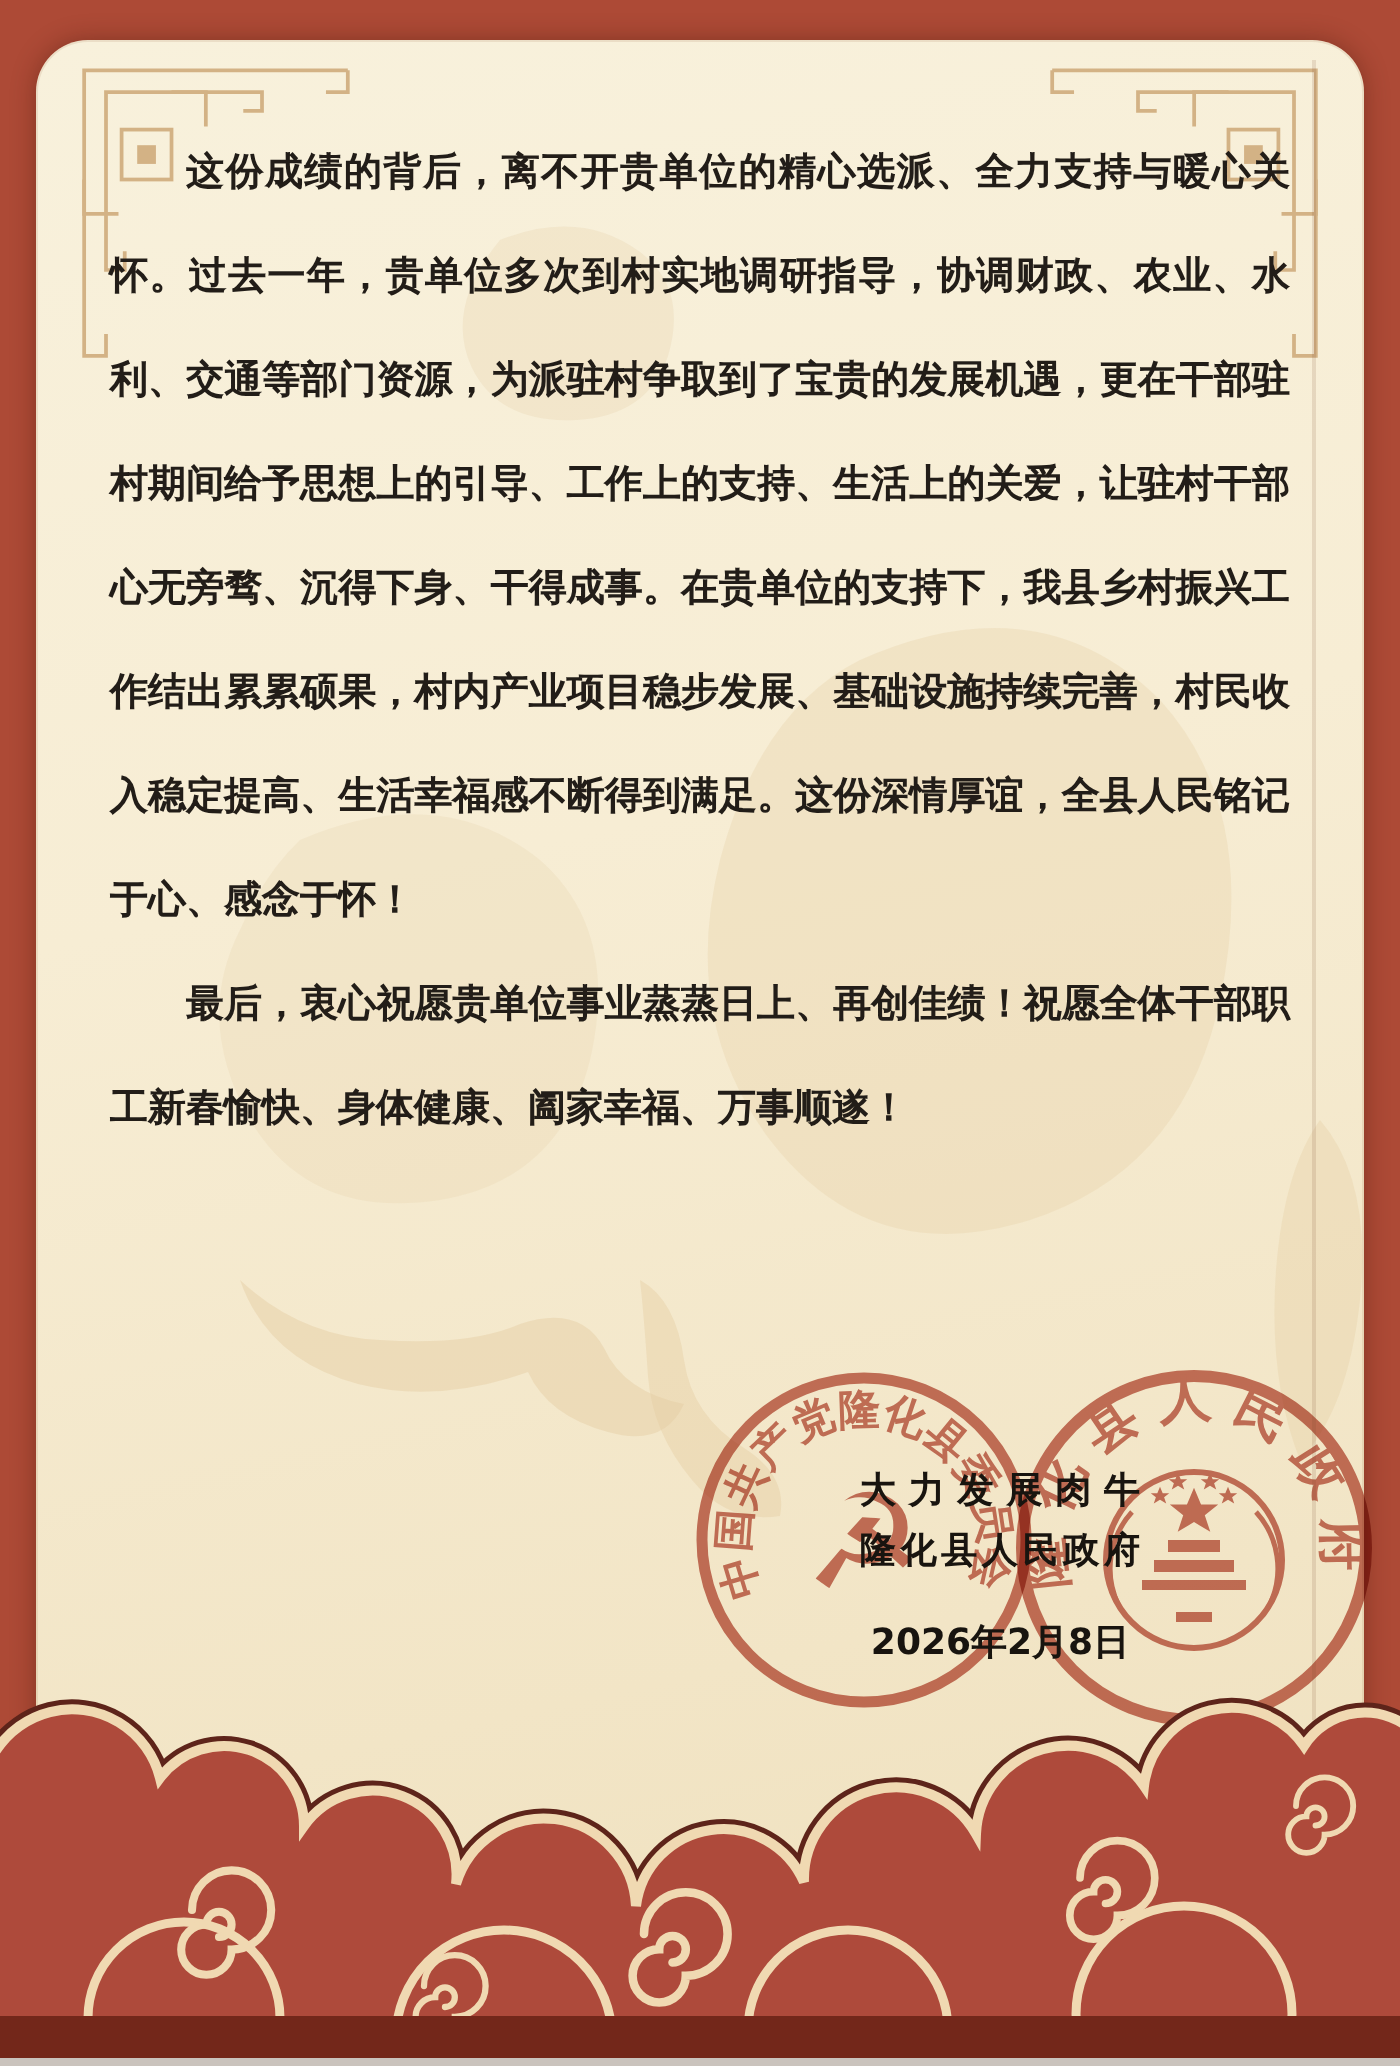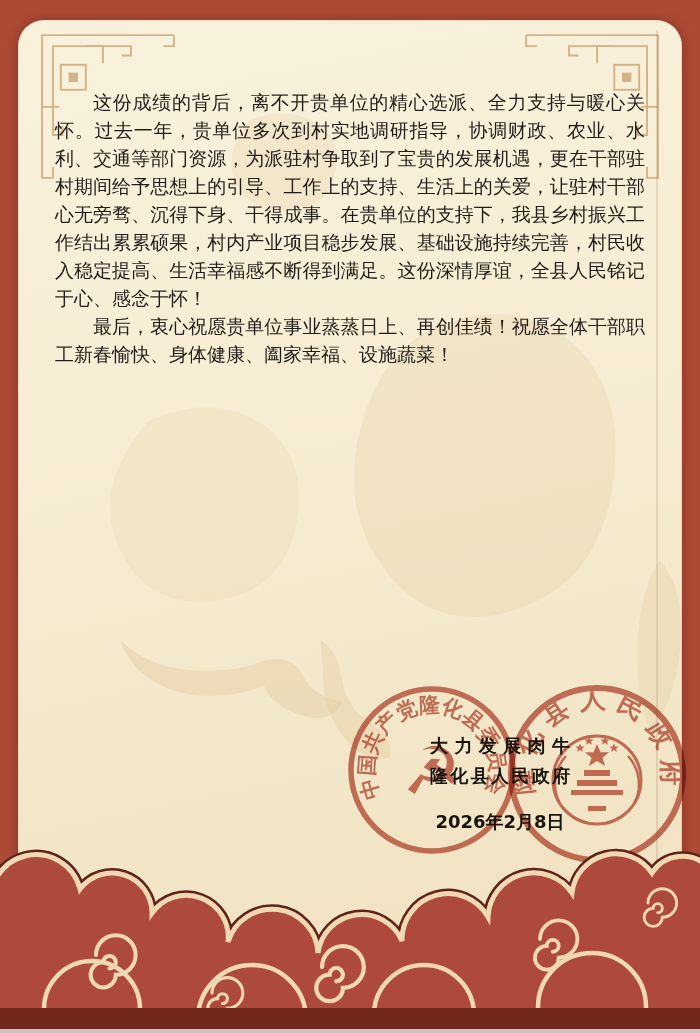--- a/index.html
+++ b/index.html
@@ -11,22 +11,22 @@
     border-radius:26px;
     background:linear-gradient(168deg,#f8f1dc 0%,#f7edd4 40%,#f2e5c6 78%,#efe0bd 100%);
     box-shadow:0 0 12px rgba(70,22,10,.4), inset 0 0 0 1px rgba(150,90,50,.12);
   }
   .crease{
     position:absolute;left:656px;top:30px;width:2px;height:830px;
     background:rgba(120,70,40,.14);
   }
   
   .content{
-    position:absolute;left:55px;top:88px;width:590px;
-    color:#221d18;font-size:19px;line-height:28px;font-weight:400;
+    position:absolute;left:55px;top:60px;width:590px;
+    color:#221d18;font-size:19px;line-height:52px;font-weight:700;
     text-align:justify;
   }
   .content p{margin:0;text-indent:2em;}
   
   .signature{
     position:absolute;left:430px;top:731px;width:140px;
     color:#18140f;font-size:18px;font-weight:700;line-height:30px;
   }
   .sig-line{text-align:justify;text-align-last:justify;}
   .sig-date{text-align:center;text-align-last:center;margin-top:16px;}
@@ -69,21 +69,21 @@
         <rect x="70" y="70" width="12" height="12" fill="#d3b285" stroke="none"></rect>
         <path d="M 92,36 h 22 v 22 M 36,92 v 22 h 22"></path>
       </g>
     </defs>
     <use href="#fret" transform="translate(14,18) scale(0.78)"></use>
     <use href="#fret" transform="translate(686,18) scale(-0.78,0.78)"></use>
   </svg>
 
   <div class="content">
     <p>这份成绩的背后，离不开贵单位的精心选派、全力支持与暖心关怀。过去一年，贵单位多次到村实地调研指导，协调财政、农业、水利、交通等部门资源，为派驻村争取到了宝贵的发展机遇，更在干部驻村期间给予思想上的引导、工作上的支持、生活上的关爱，让驻村干部心无旁骛、沉得下身、干得成事。在贵单位的支持下，我县乡村振兴工作结出累累硕果，村内产业项目稳步发展、基础设施持续完善，村民收入稳定提高、生活幸福感不断得到满足。这份深情厚谊，全县人民铭记于心、感念于怀！</p>
-    <p>最后，衷心祝愿贵单位事业蒸蒸日上、再创佳绩！祝愿全体干部职工新春愉快、身体健康、阖家幸福、设施蔬菜！</p>
+    <p>最后，衷心祝愿贵单位事业蒸蒸日上、再创佳绩！祝愿全体干部职工新春愉快、身体健康、阖家幸福、万事顺遂！</p>
   </div>
 
   <div class="seal seal-party">
     <svg width="176" height="176" viewBox="-88 -88 176 176">
       <g stroke="#b8503e" fill="#b8503e">
         <circle r="81" fill="none" stroke-width="5.5"></circle>
         <defs>
           <path id="arcParty" d="M -51.7,26.3 A 58,58 0 1 1 51.7,26.3" fill="none"></path>
         </defs>
         <text font-size="21" stroke="none">

